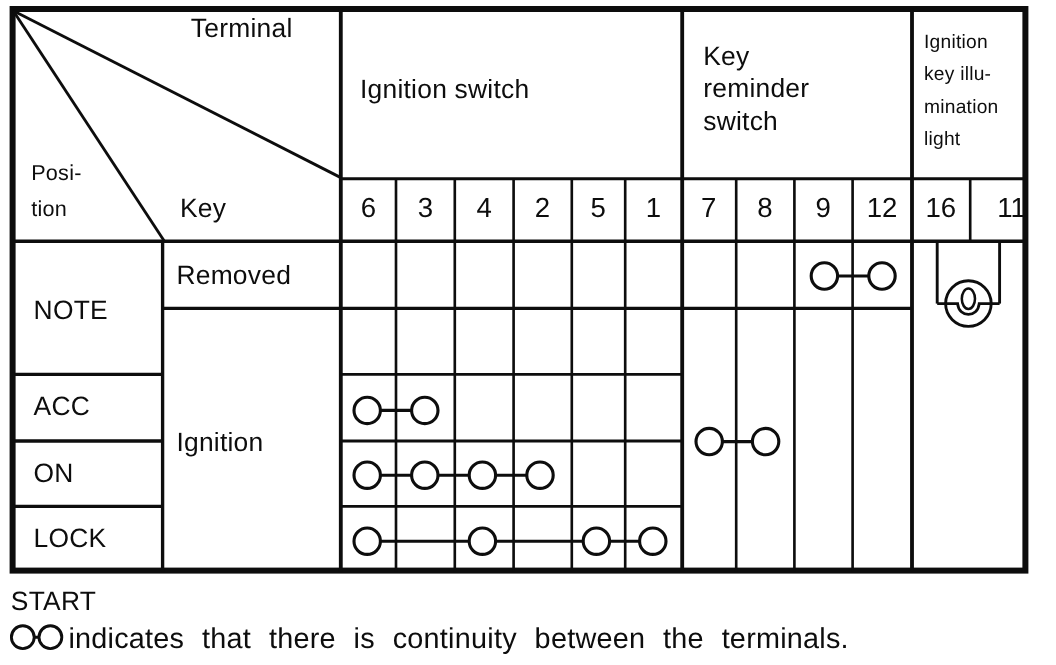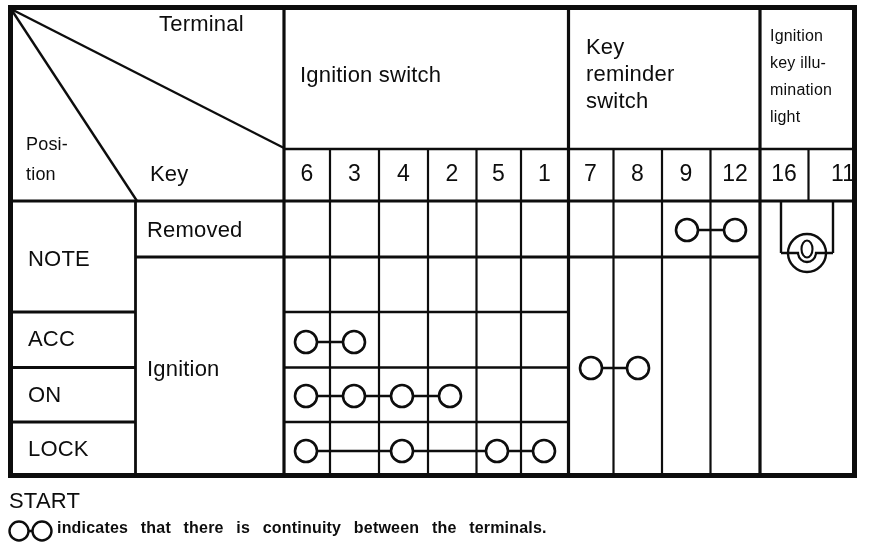--- a/index.html
+++ b/index.html
@@ -8,21 +8,21 @@
     font-family:"Liberation Sans","DejaVu Sans",sans-serif;color:#0d0d0d;
   }
   .stage{position:absolute;left:0;top:0;width:880px;height:554px;padding-left:20px;}
   svg{position:absolute;left:0;top:0;}
   .txt{position:absolute;white-space:pre-line;letter-spacing:.2px;}
   .fs22{font-size:22px;line-height:1.0;}
   .multi{font-size:22px;line-height:27px;}
   .corner-pos{font-size:18px;line-height:30px;}
   .illum{font-size:16px;line-height:27px;}
   .tnum{position:absolute;top:160px;height:32px;font-size:23px;text-align:center;}
-  .note-text{font-size:16px;word-spacing:8px;font-weight:bold;}
+  .note-text{font-size:24px;word-spacing:8px;}
 </style>
 </head>
 <body>
 
 <div class="stage">
 
   <svg width="880" height="554" viewBox="0 0 880 554">
     <g stroke="#0d0d0d" fill="none">
 
       <rect x="10.5" y="7.5" width="844" height="468" stroke-width="5"></rect>

